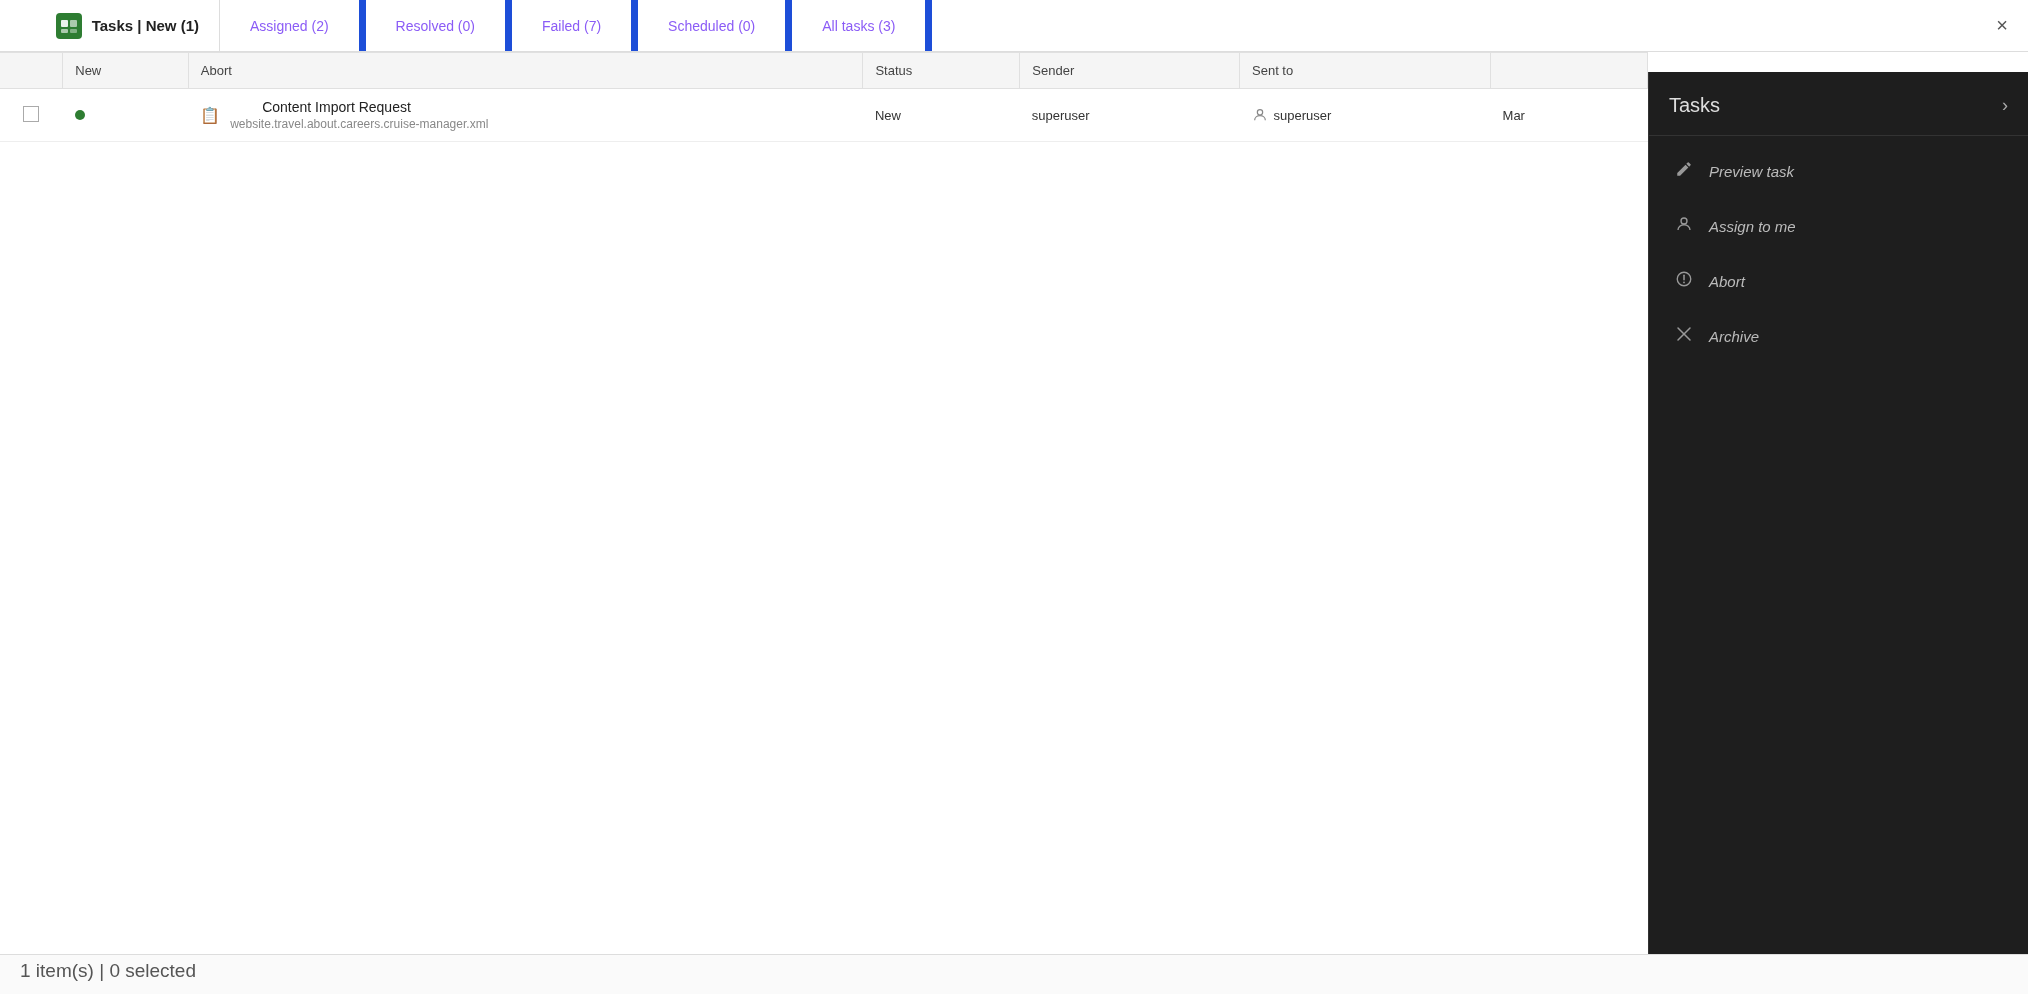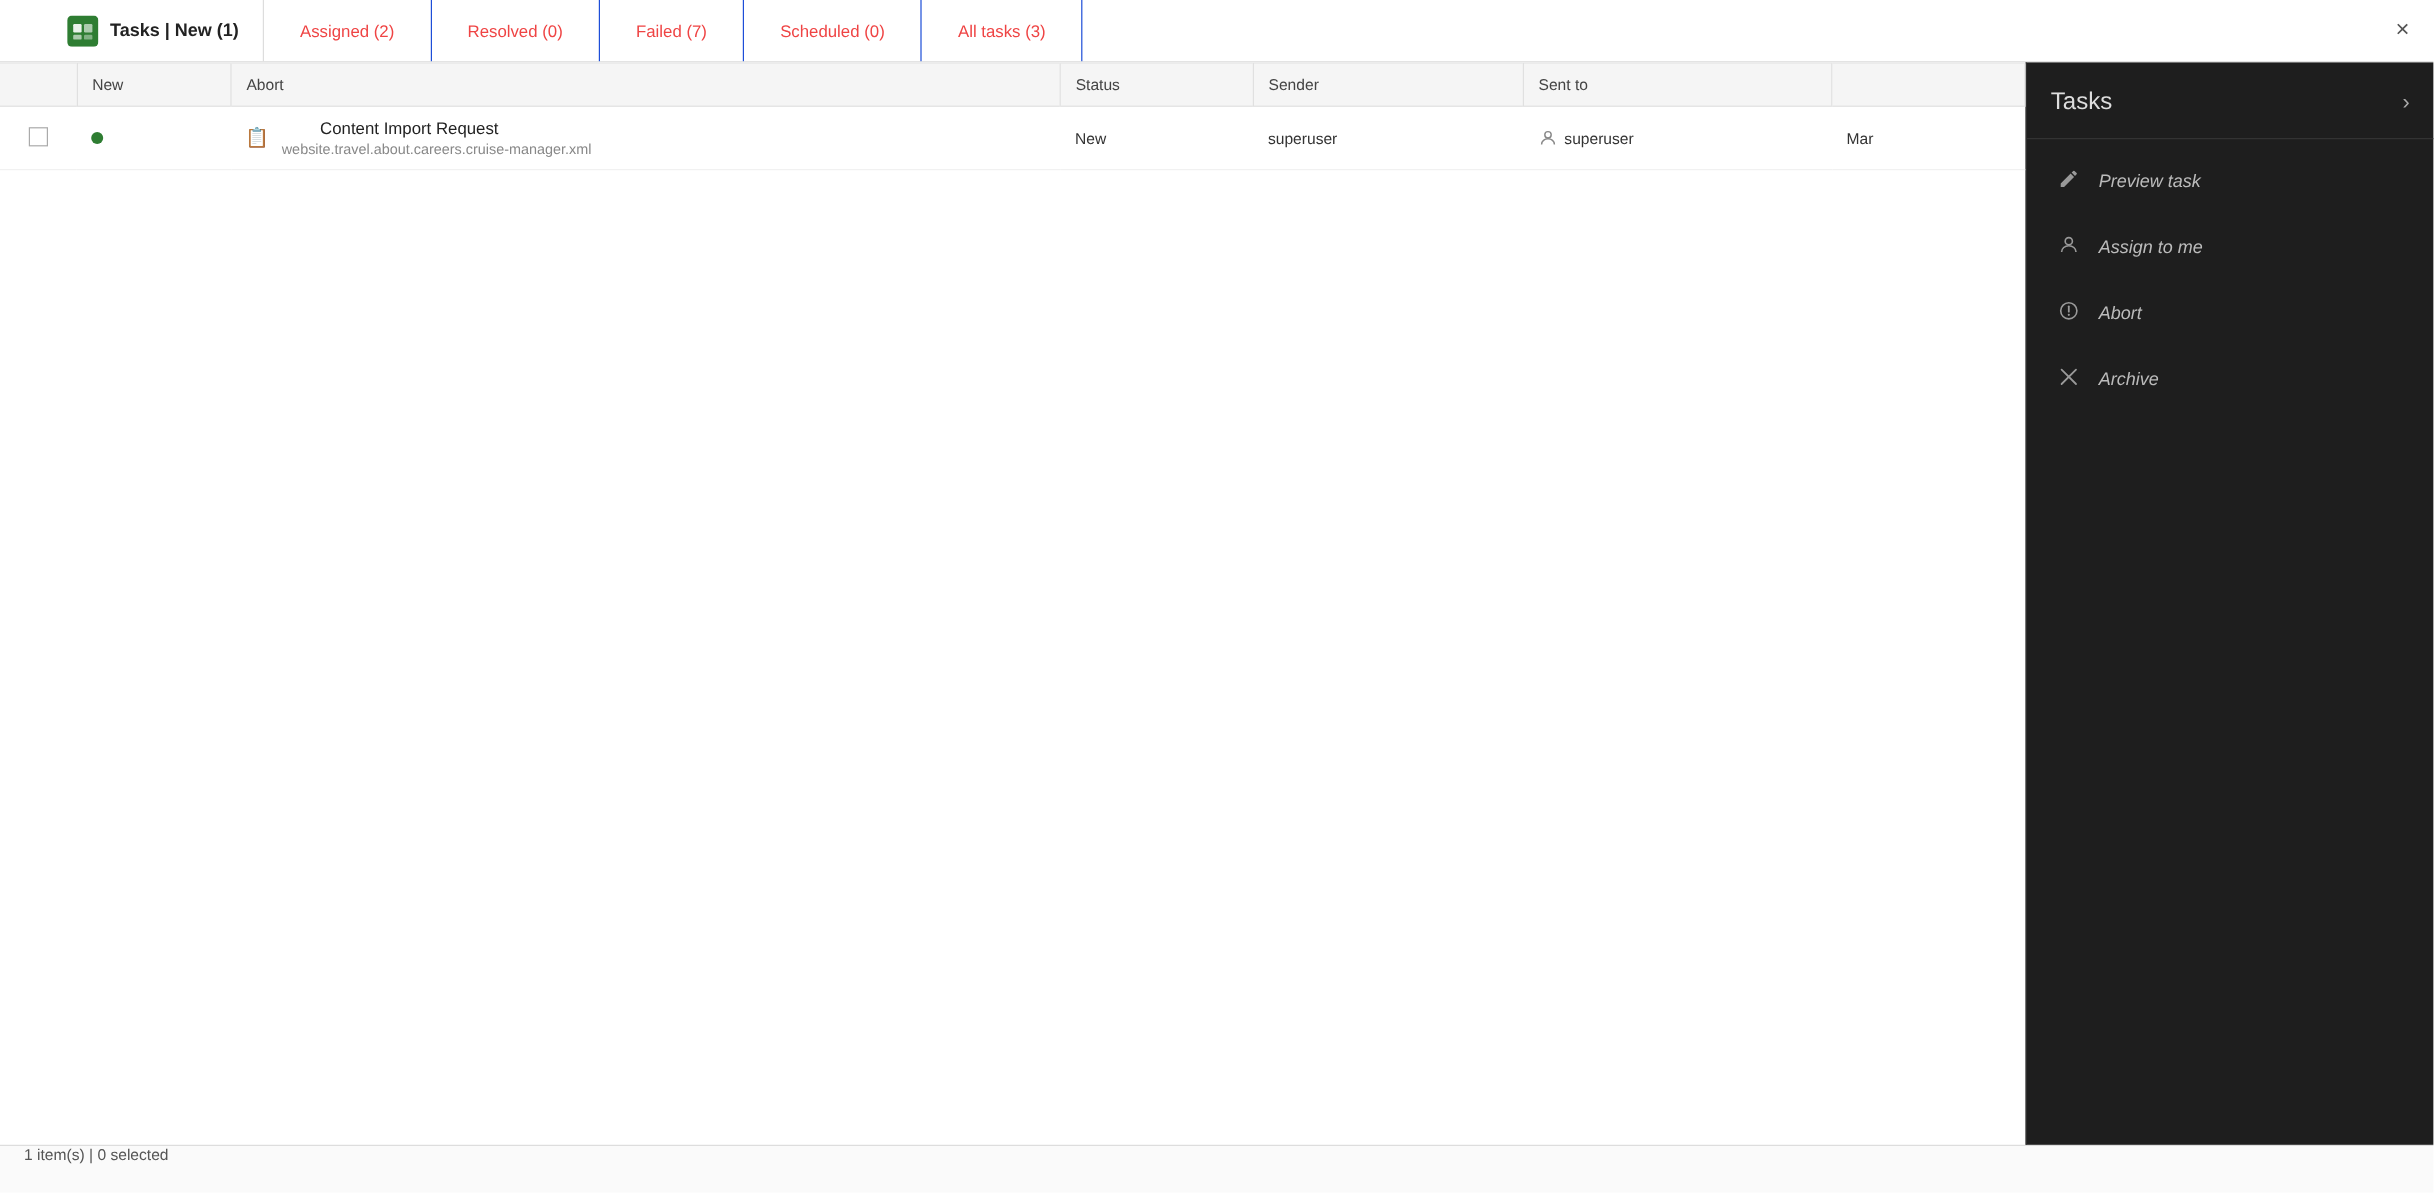--- a/index.html
+++ b/index.html
@@ -34,23 +34,23 @@
     }
     .tabs {
       display: flex;
       height: 100%;
       flex: 1;
     }
     .tab {
       display: flex;
       align-items: center;
       padding: 0 30px;
-      border-right: 1px solid #1d4ed8;
+      border-right: 7px solid #1d4ed8;
       font-size: 14px;
-      color: #ef4444;
+      color: #8b5cf6;
       cursor: pointer;
       height: 100%;
       white-space: nowrap;
     }
     .header-close {
       padding: 0 20px;
       font-size: 20px;
       cursor: pointer;
       color: #555;
       height: 100%;
@@ -150,26 +150,27 @@
     }
 
     .sentto-cell {
       display: flex;
       align-items: center;
       gap: 6px;
     }
 
     
     .right-sidebar {
-      width: 340px;
+      width: 380px;
       background: #1e1e1e;
       color: #ccc;
       display: flex;
       flex-direction: column;
       border-left: 1px solid #333;
+      margin-top: 20px;
     }
 
     .sidebar-header {
       display: flex;
       align-items: center;
       justify-content: space-between;
       padding: 22px 20px 18px 20px;
       border-bottom: 1px solid #333;
     }
     .sidebar-title {
@@ -205,23 +206,23 @@
       color: #999;
       width: 22px;
       text-align: center;
     }
 
     
     .status-bar {
       height: 40px;
       border-top: 1px solid #ddd;
       display: flex;
-      align-items: flex-start;
-      padding: 0 20px;
-      font-size: 13px;
+      align-items: flex-end;
+      padding: 12px 20px;
+      font-size: 19px;
       color: #555;
       background: #fafafa;
     }
 
     
     .cb {
       width: 16px;
       height: 16px;
       border: 1px solid #aaa;
       background: #fff;

